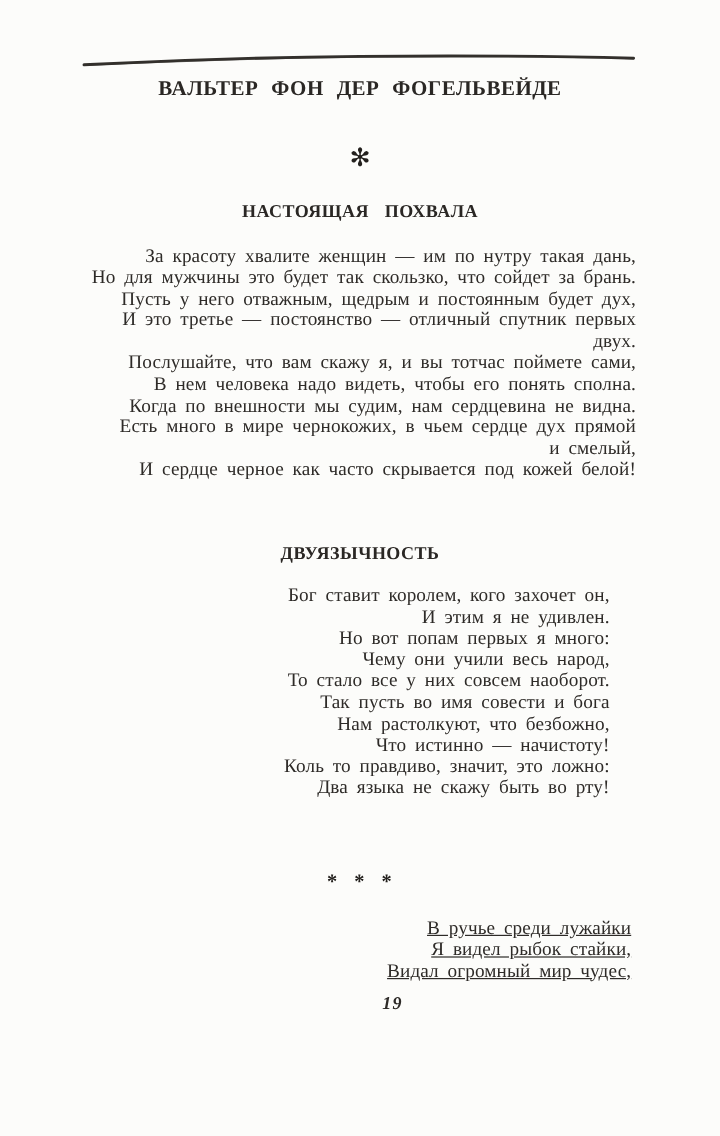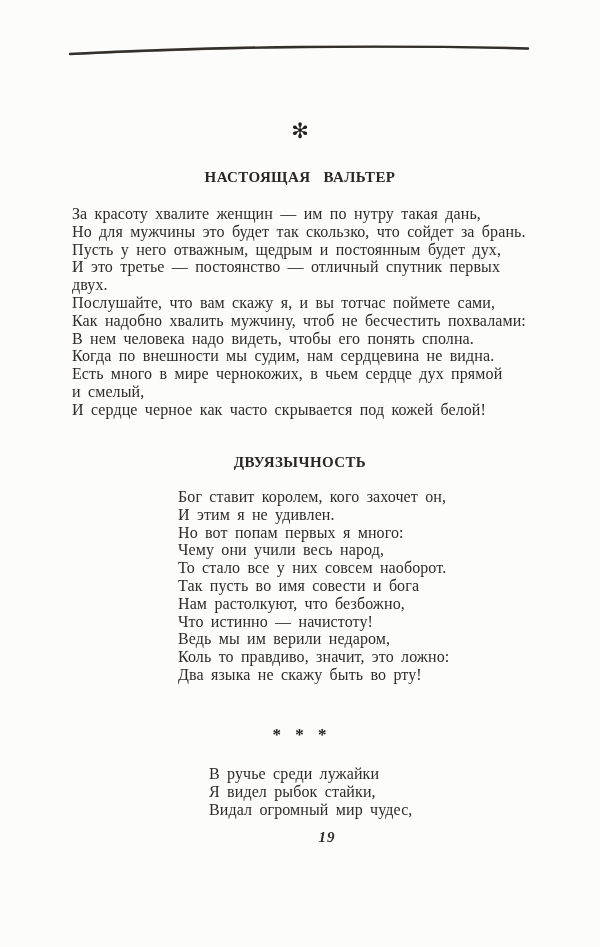--- a/index.html
+++ b/index.html
@@ -75,25 +75,25 @@
   .poem-title.t1 { top: 169px; }
   .poem-title.t2 { top: 454px; }
   .poem-body {
     position: absolute;
     font-size: 16px;
     line-height: 17.8px;
     word-spacing: 3.2px;
     letter-spacing: 0.1px;
     white-space: nowrap;
   }
-  .poem-body .pline { height: 17.8px; }
+  .poem-body .pline { height: 17.8px; text-align: right; }
   .poem1 { top: 205px; left: 72px; width: 458px; }
   .poem2 { top: 488px; left: 178px; width: 330px; }
-  .poem3 { top: 765px; left: 209px; width: 300px; }
-  .pline.align-right { text-align: left; }
+  .poem3 { top: 765px; left: 226px; width: 300px; text-decoration: underline; }
+  .pline.align-right { text-align: right; }
   .sep {
     position: absolute;
     top: 725px;
     left: 0;
     width: 600px;
     text-align: center;
     font-weight: bold;
     font-size: 17px;
     word-spacing: 8px;
     letter-spacing: 1px;
@@ -117,49 +117,48 @@
 
 <div class="page">
 
   <div class="rule-wrap">
     <svg width="470" height="22" viewBox="0 0 470 22">
       <path d="M 6,14 Q 120,8 236,7 Q 360,5.8 464,8.5" fill="none" stroke="#33302c" stroke-width="2.4" stroke-linecap="round"></path>
       <path d="M 6,14.6 Q 140,8.6 250,7.4 Q 370,6.4 464,9" fill="none" stroke="#33302c" stroke-width="0.9" stroke-linecap="round" opacity="0.7"></path>
     </svg>
   </div>
 
+  <div class="author">ВАЛЬТЕР ФОН ДЕР ФОГЕЛЬВЕЙДЕ</div>
   <div class="ornament">✻</div>
 
-  <div class="poem-title t1">НАСТОЯЩАЯ ВАЛЬТЕР</div>
+  <div class="poem-title t1">НАСТОЯЩАЯ ПОХВАЛА</div>
   <div class="poem-body poem1">
     <div class="pline">За красоту хвалите женщин — им по нутру такая дань,</div>
     <div class="pline">Но для мужчины это будет так скользко, что сойдет за брань.</div>
     <div class="pline">Пусть у него отважным, щедрым и постоянным будет дух,</div>
     <div class="pline">И это третье — постоянство — отличный спутник первых</div>
     <div class="pline align-right">двух.</div>
     <div class="pline">Послушайте, что вам скажу я, и вы тотчас поймете сами,</div>
-    <div class="pline">Как надобно хвалить мужчину, чтоб не бесчестить похвалами:</div>
     <div class="pline">В нем человека надо видеть, чтобы его понять сполна.</div>
     <div class="pline">Когда по внешности мы судим, нам сердцевина не видна.</div>
     <div class="pline">Есть много в мире чернокожих, в чьем сердце дух прямой</div>
     <div class="pline align-right">и смелый,</div>
     <div class="pline">И сердце черное как часто скрывается под кожей белой!</div>
   </div>
 
   <div class="poem-title t2">ДВУЯЗЫЧНОСТЬ</div>
   <div class="poem-body poem2">
     <div class="pline">Бог ставит королем, кого захочет он,</div>
     <div class="pline">И этим я не удивлен.</div>
     <div class="pline">Но вот попам первых я много:</div>
     <div class="pline">Чему они учили весь народ,</div>
     <div class="pline">То стало все у них совсем наоборот.</div>
     <div class="pline">Так пусть во имя совести и бога</div>
     <div class="pline">Нам растолкуют, что безбожно,</div>
     <div class="pline">Что истинно — начистоту!</div>
-    <div class="pline">Ведь мы им верили недаром,</div>
     <div class="pline">Коль то правдиво, значит, это ложно:</div>
     <div class="pline">Два языка не скажу быть во рту!</div>
   </div>
 
   <div class="sep">* * *</div>
   <div class="poem-body poem3">
     <div class="pline">В ручье среди лужайки</div>
     <div class="pline">Я видел рыбок стайки,</div>
     <div class="pline">Видал огромный мир чудес,</div>
   </div>

